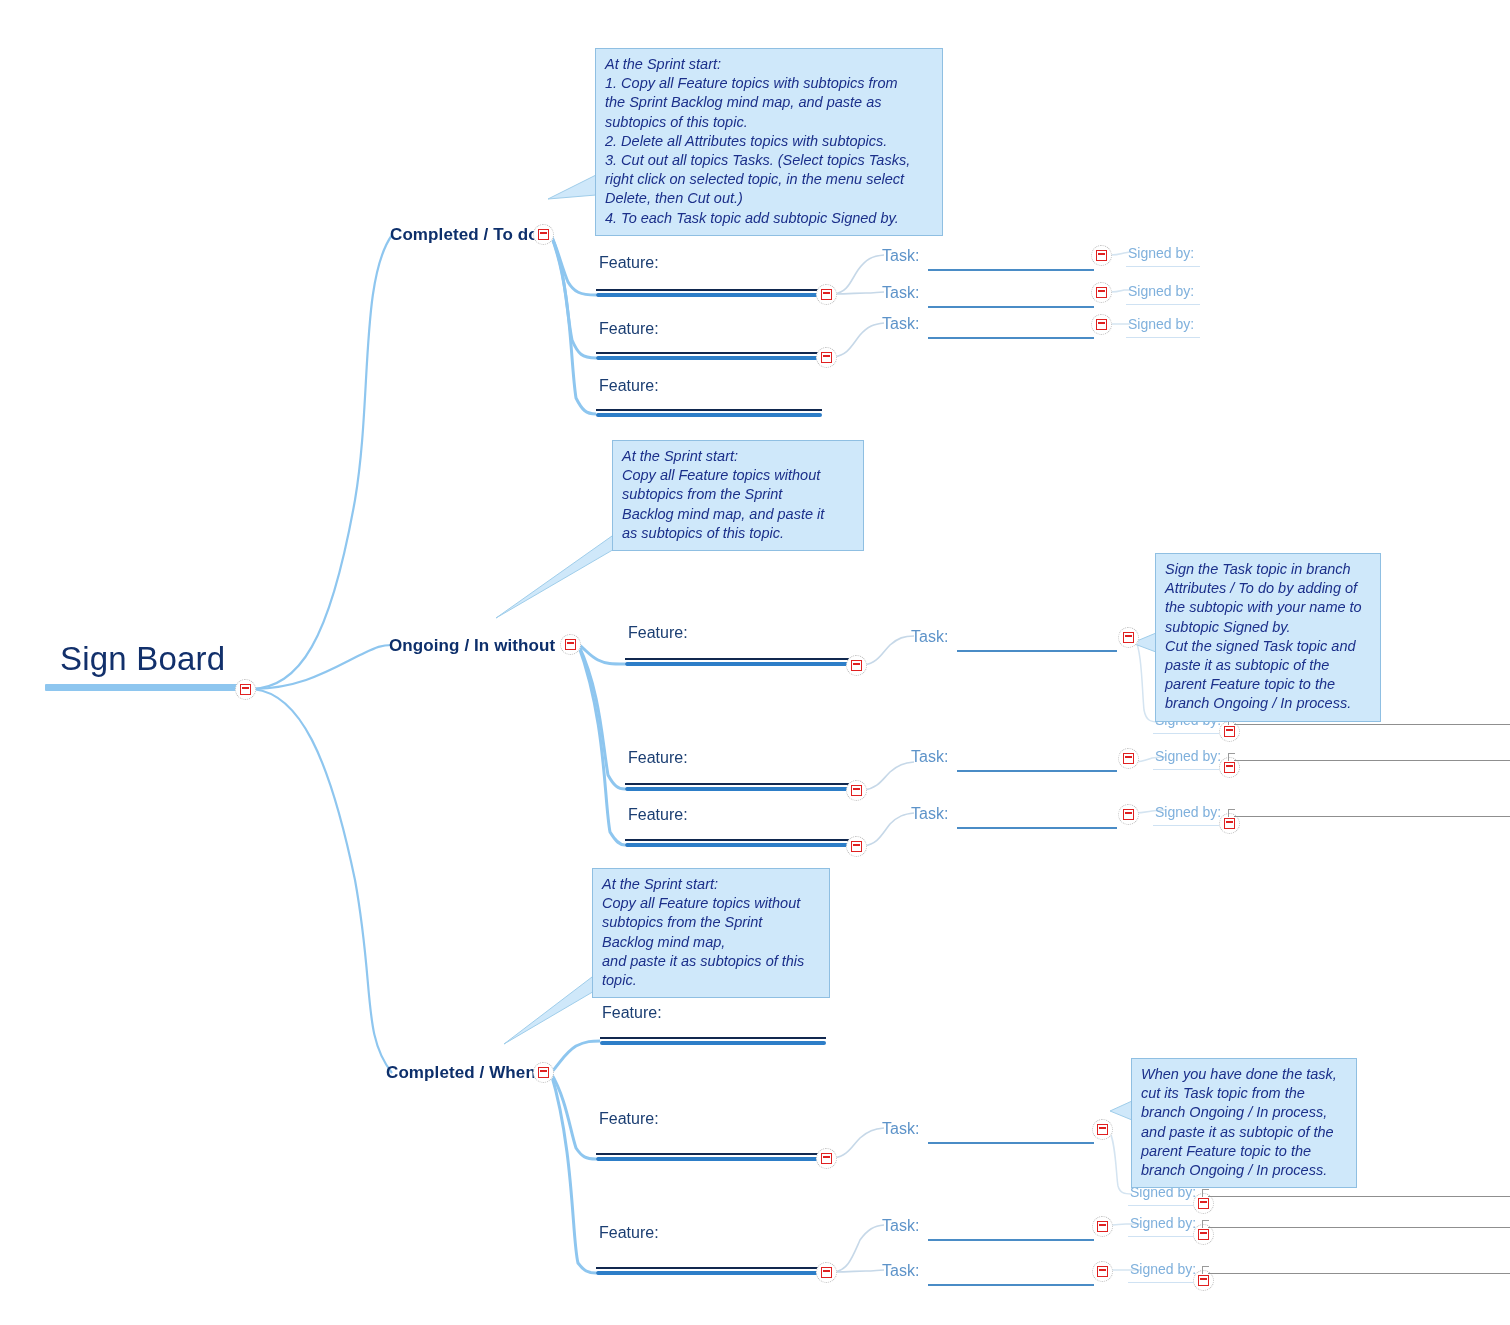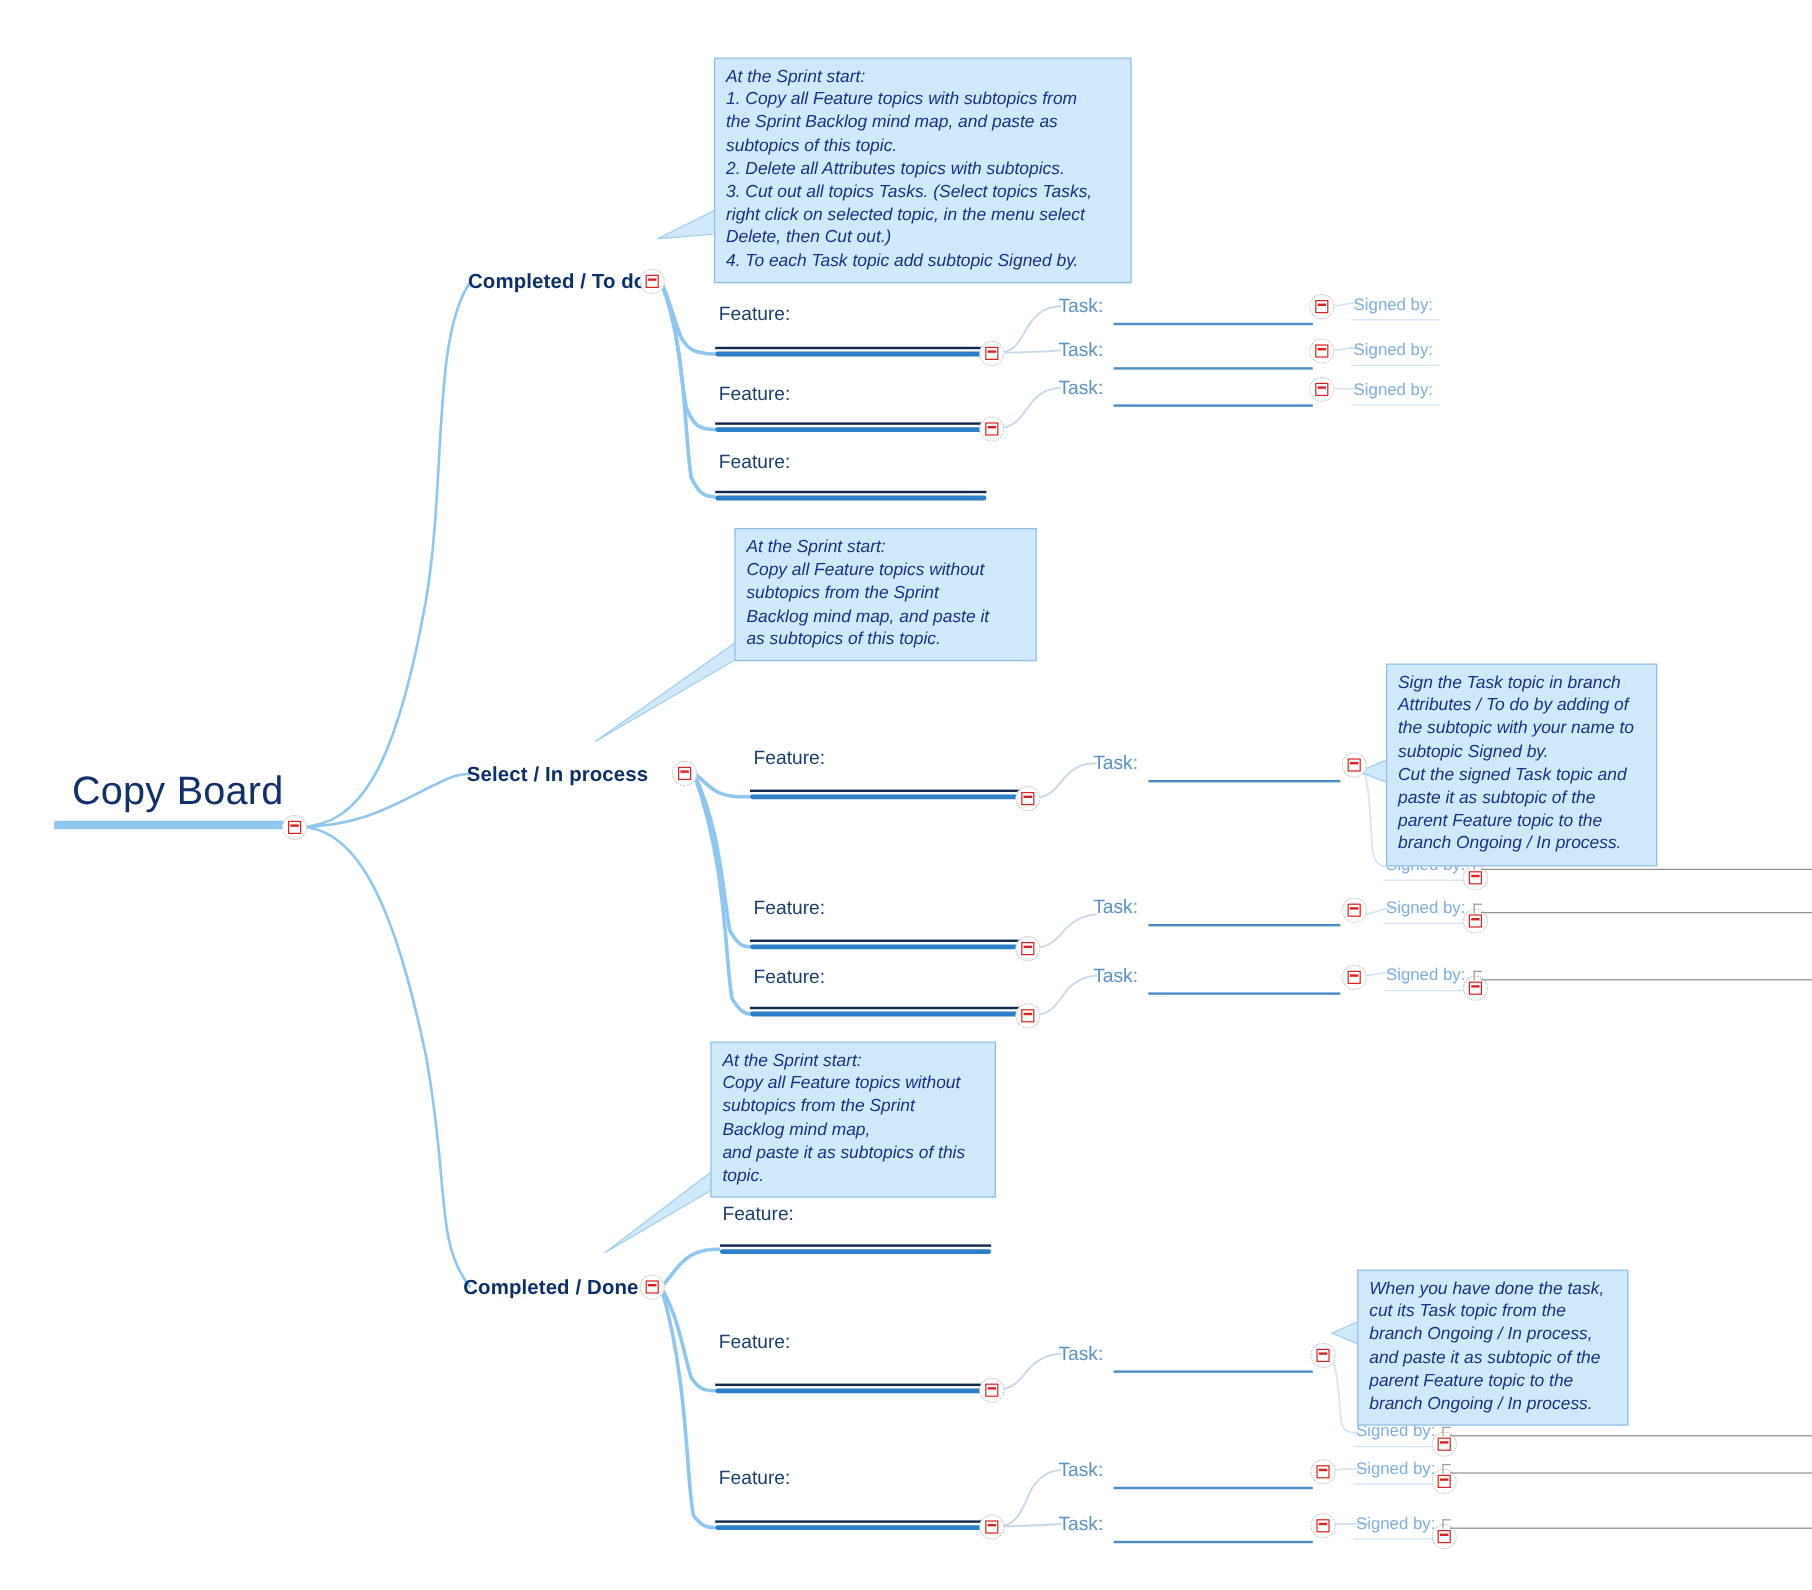--- a/index.html
+++ b/index.html
@@ -99,21 +99,21 @@
     <g fill="#cfe8fa" stroke="#9fcdea" stroke-width="1">
       <path d="M596,175 L548,199 L596,195 Z"></path>
       <path d="M612,536 L496,618 L616,548 Z"></path>
       <path d="M1156,633 L1132,643 L1156,652 Z"></path>
       <path d="M592,977 L504,1044 L596,990 Z"></path>
       <path d="M1132,1101 L1110,1111 L1132,1120 Z"></path>
     </g>
   </svg>
 
   <div class="root-bar" style="left:45px;top:684px;width:200px;"></div>
-  <div class="node root-label" style="left:60px;top:640px;">Copy Board</div>
+  <div class="node root-label" style="left:60px;top:640px;">Sign Board</div>
   <div class="handle" style="left:235px;top:679px;">
       <i></i>
     </div>
 
   <div class="node branch-label" style="left:390px;top:225px;">Completed / To do</div>
   <div class="handle" style="left:533px;top:224px;">
       <i></i>
     </div>
 
   <div class="node feature-label" style="left:599px;top:254px;">Feature:</div>
@@ -151,21 +151,21 @@
   <div class="handle" style="left:1091px;top:314px;">
       <i></i>
     </div>
   <div class="node signed-label" style="left:1128px;top:316px;">Signed by:</div>
   <div class="signed-rule-faint" style="left:1126px;top:337px;width:74px;"></div>
 
   <div class="node feature-label" style="left:599px;top:377px;">Feature:</div>
   <div class="feature-rule-top" style="left:596px;top:409px;width:226px;"></div>
   <div class="feature-rule-bot" style="left:596px;top:413px;width:226px;"></div>
 
-  <div class="node branch-label" style="left:389px;top:636px;">Select / In process</div>
+  <div class="node branch-label" style="left:389px;top:636px;">Ongoing / In without</div>
   <div class="handle" style="left:560px;top:634px;">
       <i></i>
     </div>
 
   <div class="node feature-label" style="left:628px;top:624px;">Feature:</div>
   <div class="feature-rule-top" style="left:625px;top:658px;width:226px;"></div>
   <div class="feature-rule-bot" style="left:625px;top:662px;width:226px;"></div>
   <div class="handle" style="left:846px;top:655px;">
       <i></i>
     </div>
@@ -216,21 +216,21 @@
       <i></i>
     </div>
   <div class="node signed-label" style="left:1155px;top:804px;">Signed by:</div>
   <div class="signed-rule-faint" style="left:1153px;top:825px;width:74px;"></div>
   <div class="handle" style="left:1219px;top:813px;">
       <i></i>
     </div>
   <div class="signed-tick" style="left:1228px;top:809px;"></div>
   <div class="signed-rule-gray" style="left:1234px;top:816px;width:276px;"></div>
 
-  <div class="node branch-label" style="left:386px;top:1063px;">Completed / Done</div>
+  <div class="node branch-label" style="left:386px;top:1063px;">Completed / When</div>
   <div class="handle" style="left:533px;top:1062px;">
       <i></i>
     </div>
 
   <div class="node feature-label" style="left:602px;top:1004px;">Feature:</div>
   <div class="feature-rule-top" style="left:600px;top:1037px;width:226px;"></div>
   <div class="feature-rule-bot" style="left:600px;top:1041px;width:226px;"></div>
 
   <div class="node feature-label" style="left:599px;top:1110px;">Feature:</div>
   <div class="feature-rule-top" style="left:596px;top:1153px;width:226px;"></div>

